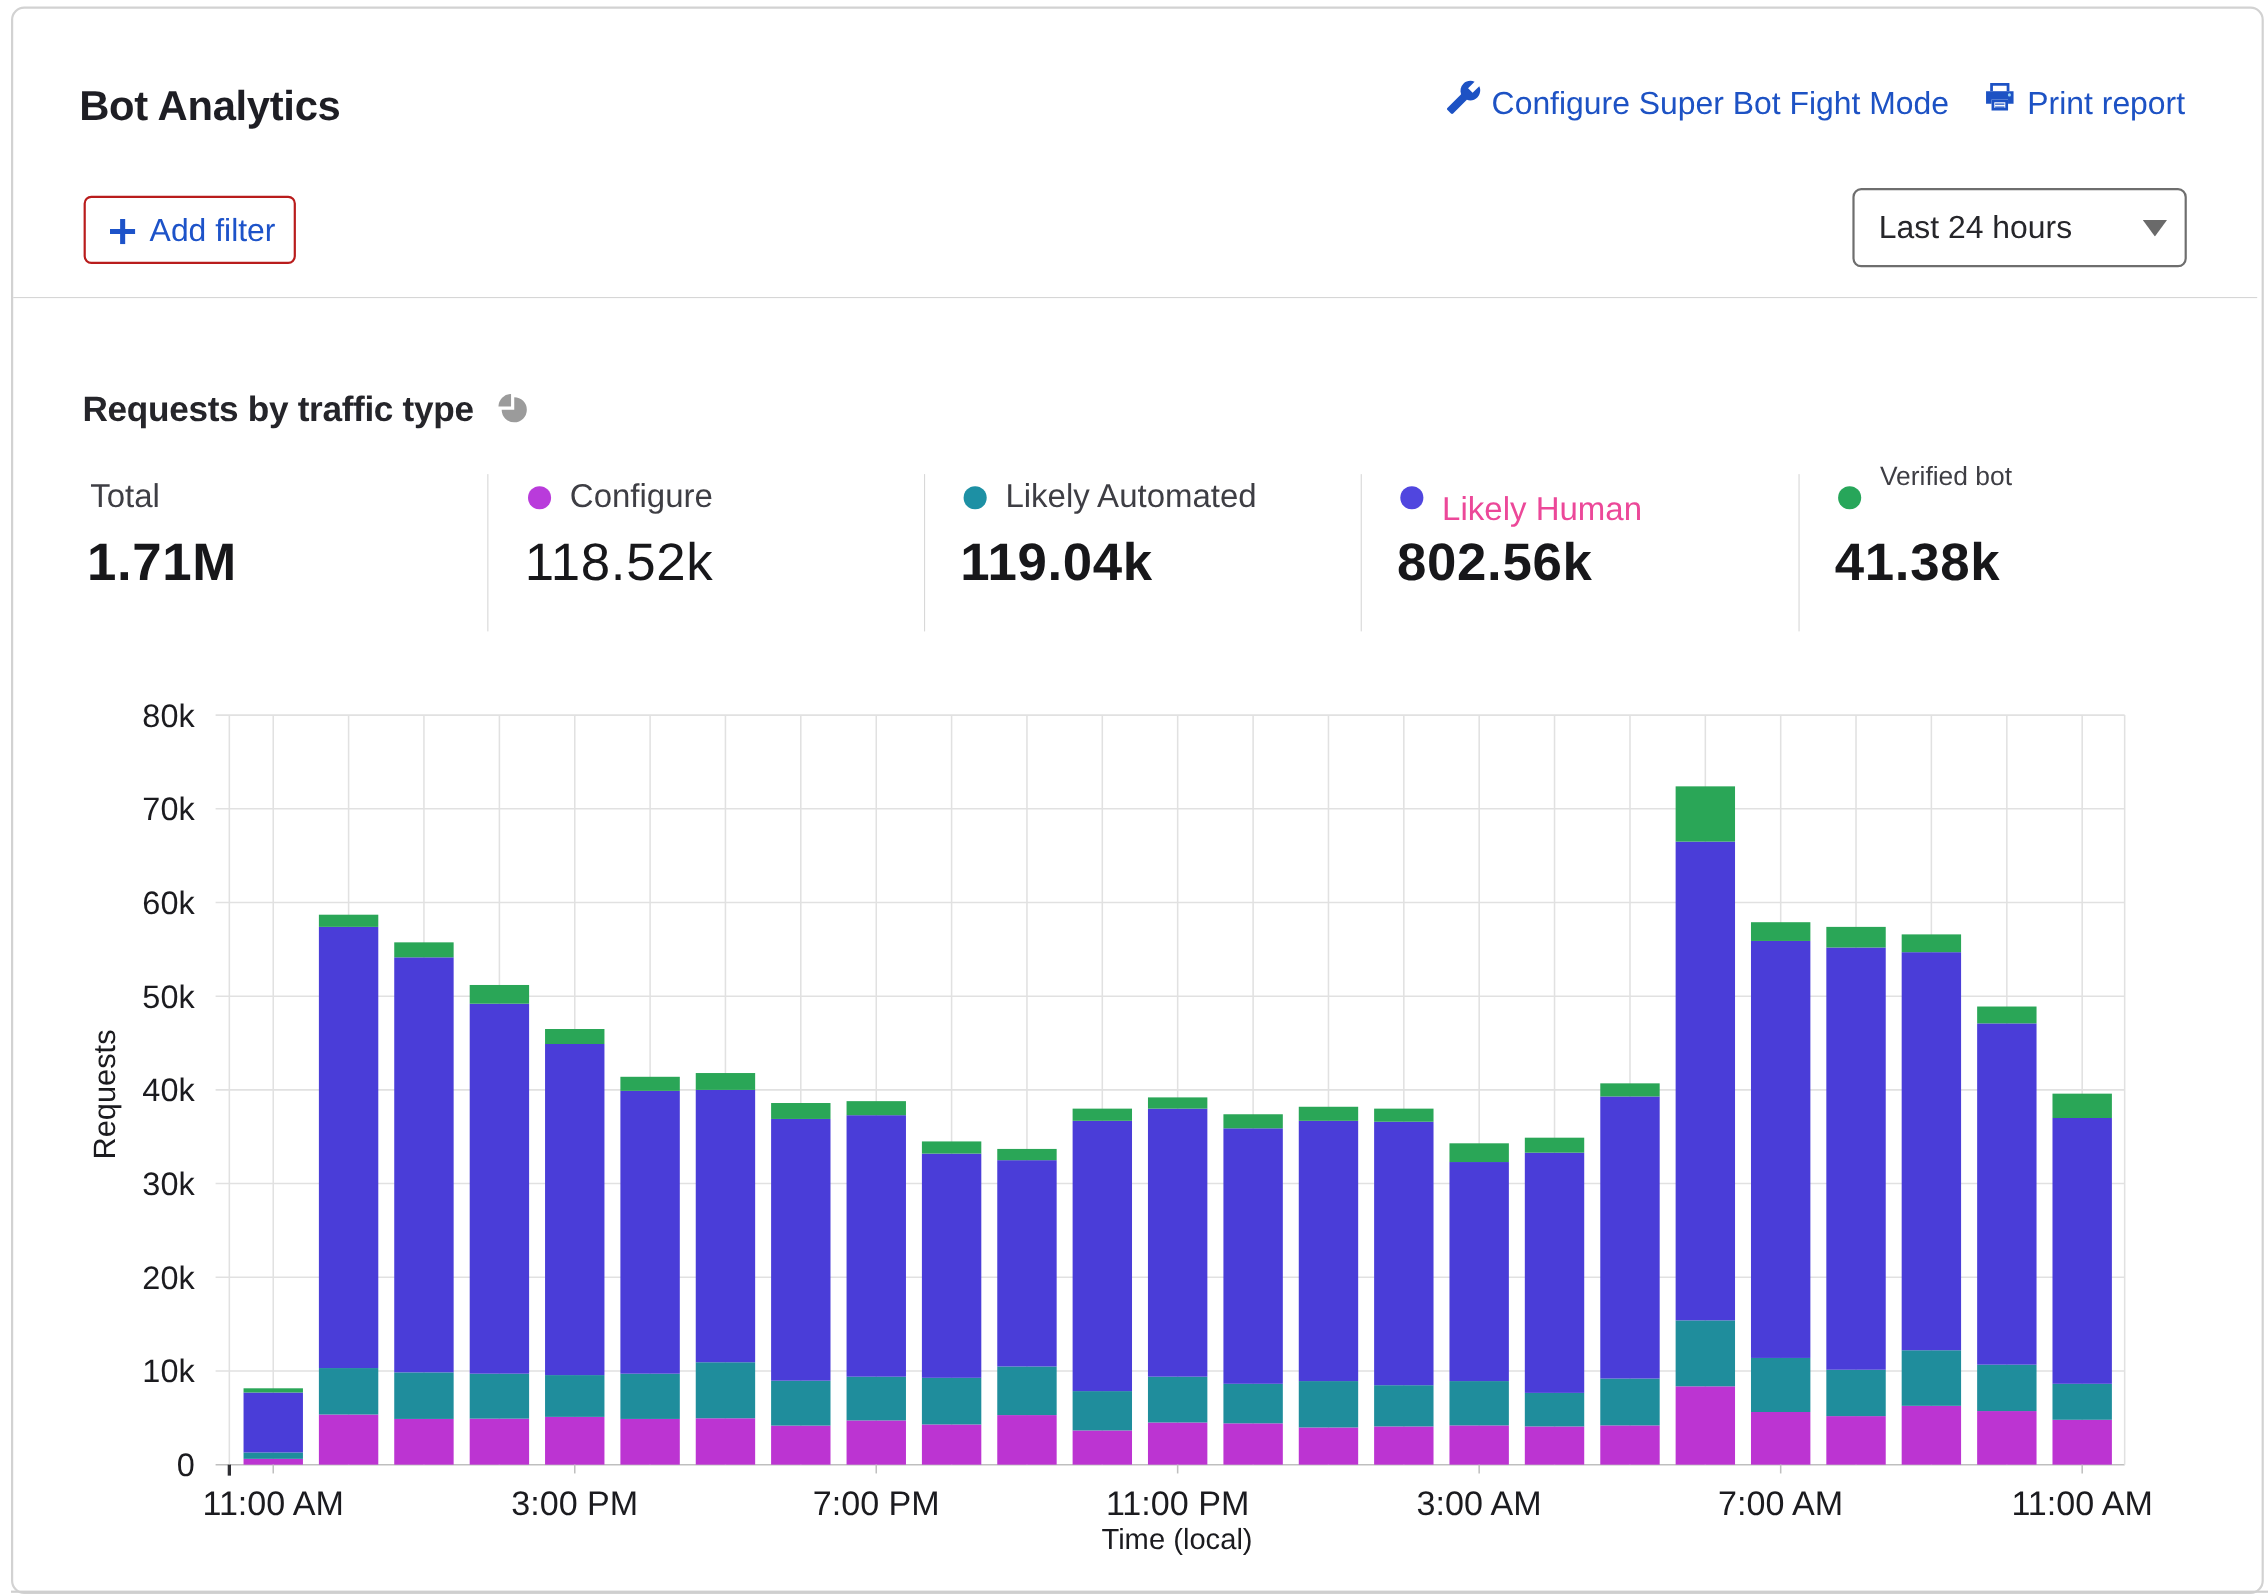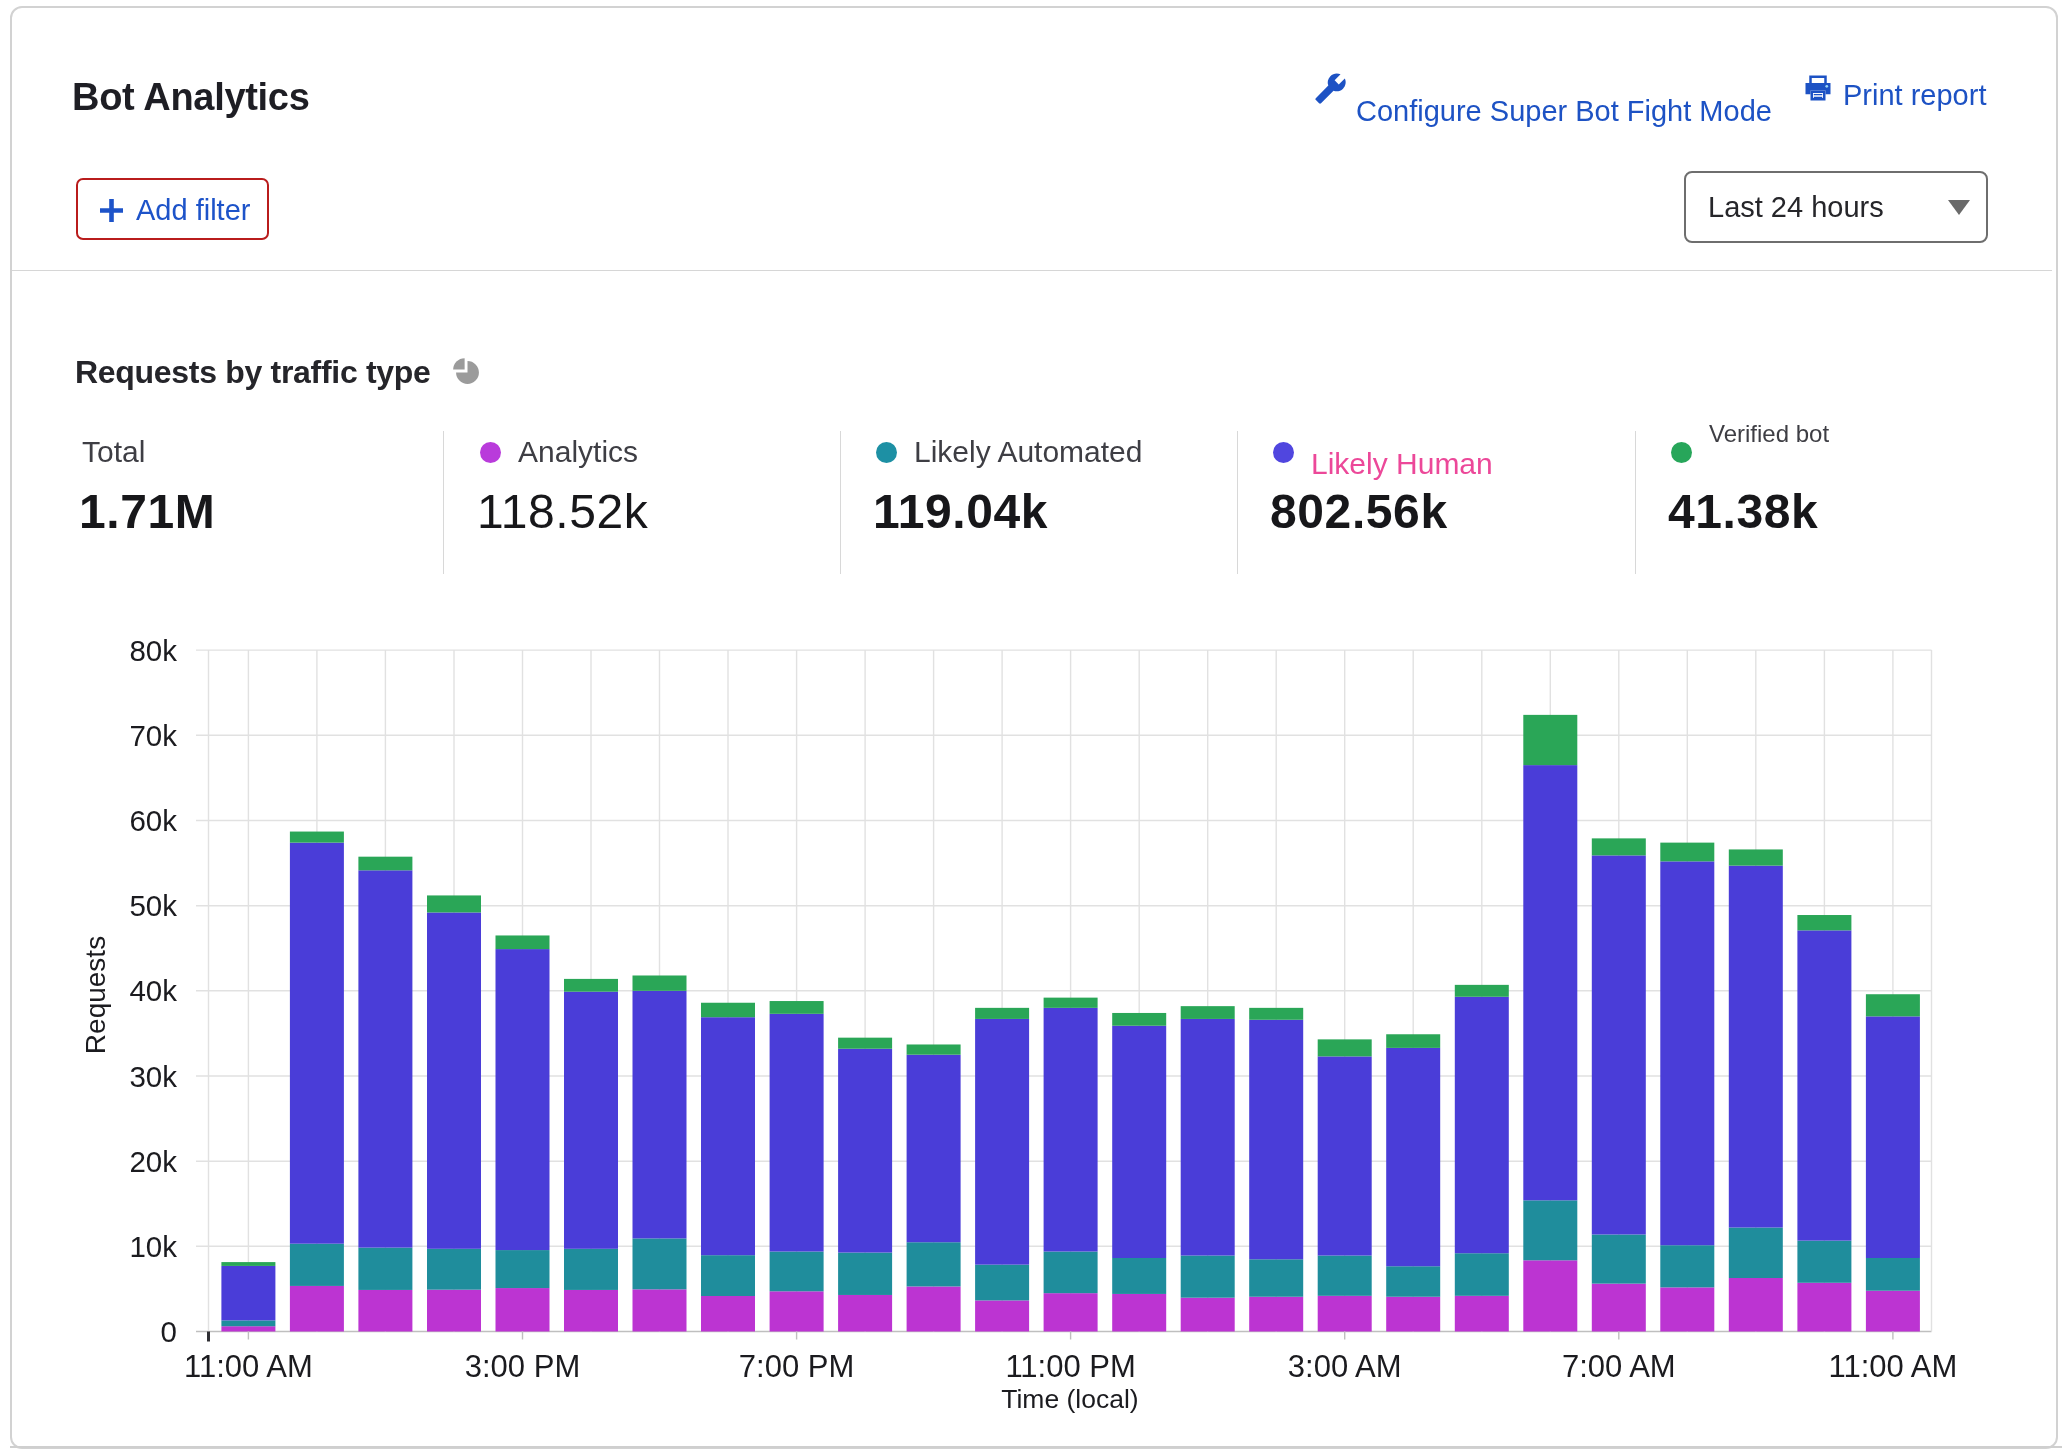--- a/index.html
+++ b/index.html
@@ -11,21 +11,21 @@
 
 <div class="abs" style="left:12px;top:270px;width:2040px;height:1px;background:#d6d6d6"></div>
 
 <div class="abs" style="left:72px;top:76px;font-size:38px;letter-spacing:-0.3px;font-weight:700;color:#1e1e24">Bot Analytics</div>
 
 <svg width="33" height="33" viewBox="0 0 24 24" style="position:absolute;left:1314px;top:72px">
     <g transform="scale(-1,1) translate(-24,0)">
       <path fill="#1d52c4" d="M22.7 19l-9.1-9.1c.9-2.3.4-5-1.5-6.9-2-2-5-2.4-7.4-1.3L9 6 6 9 1.6 4.7C.4 7.1.9 10.1 2.9 12.1c1.9 1.9 4.6 2.4 6.9 1.5l9.1 9.1c.4.4 1 .4 1.4 0l2.3-2.3c.5-.4.5-1.1.1-1.4z"></path>
     </g>
   </svg>
-<div class="abs" style="left:1356px;top:95px;font-size:29px;color:#1d52c4">Configure Super Bot Fight Mode</div>
+<div class="abs" style="left:1356px;top:79px;font-size:29px;color:#1d52c4">Configure Super Bot Fight Mode</div>
 <svg width="30" height="36" viewBox="0 0 24 24" style="position:absolute;left:1803px;top:70px">
 <path fill="#1d52c4" d="M5 2h14v6H5z"></path>
     <path fill="#fff" d="M7 4h10v4H7z"></path>
 <path fill="#1d52c4" d="M2 8h20v9h-4v-3H6v3H2z"></path>
 <circle cx="19" cy="10.6" r="1.1" fill="#9bd7f5"></circle>
 <path fill="#1d52c4" d="M6 14h12v8H6z"></path>
     <path fill="#fff" d="M8 16h8v4H8z"></path>
 <path fill="#1d52c4" d="M8.6 16.8h6.8v1H8.6zm0 2.2h6.8v1H8.6z"></path>
   </svg>
 <div class="abs" style="left:1843px;top:79px;font-size:29px;color:#1d52c4">Print report</div>
@@ -46,21 +46,21 @@
 
 <div class="abs" style="left:75px;top:354px;font-size:32px;letter-spacing:-0.3px;font-weight:700;color:#25252a">Requests by traffic type</div>
 <svg width="31" height="31" viewBox="0 0 32 32" style="position:absolute;left:452px;top:357px">
     <path fill="#9b9b9b" d="M16 16 L16 4.2 A11.8 11.8 0 1 1 4.2 16 Z"></path>
     <path fill="#9b9b9b" d="M13 13 L13 1.2 A11.8 11.8 0 0 0 1.2 13 Z"></path>
   </svg>
 
 <div style="position:absolute;left:82px;top:435px;font-size:30px;color:#3e3e44;white-space:nowrap">Total</div>
 <div style="position:absolute;left:79px;top:484px;font-size:48px;letter-spacing:0.6px;font-weight:700;color:#17171a;white-space:nowrap">1.71M</div>
 <div style="position:absolute;left:480px;top:442px;width:21px;height:21px;border-radius:50%;background:#b93bdb"></div>
-<div style="position:absolute;left:518px;top:435px;font-size:30px;color:#3e3e44;white-space:nowrap">Analytics</div>
+<div style="position:absolute;left:518px;top:435px;font-size:30px;color:#3e3e44;white-space:nowrap">Configure</div>
 <div style="position:absolute;left:477px;top:484px;font-size:48px;letter-spacing:0.6px;font-weight:400;color:#17171a;white-space:nowrap">118.52k</div>
 <div style="position:absolute;left:876px;top:442px;width:21px;height:21px;border-radius:50%;background:#1d90a4"></div>
 <div style="position:absolute;left:914px;top:435px;font-size:30px;color:#3e3e44;white-space:nowrap">Likely Automated</div>
 <div style="position:absolute;left:873px;top:484px;font-size:48px;letter-spacing:0.6px;font-weight:700;color:#17171a;white-space:nowrap">119.04k</div>
 <div style="position:absolute;left:1273px;top:442px;width:21px;height:21px;border-radius:50%;background:#5046df"></div>
 <div style="position:absolute;left:1311px;top:447px;font-size:30px;color:#ec4899;white-space:nowrap">Likely Human</div>
 <div style="position:absolute;left:1270px;top:484px;font-size:48px;letter-spacing:0.6px;font-weight:700;color:#17171a;white-space:nowrap">802.56k</div>
 <div style="position:absolute;left:1671px;top:442px;width:21px;height:21px;border-radius:50%;background:#27a65a"></div>
 <div style="position:absolute;left:1709px;top:420px;font-size:24px;color:#3e3e44;white-space:nowrap">Verified bot</div>
 <div style="position:absolute;left:1668px;top:484px;font-size:48px;letter-spacing:0.6px;font-weight:700;color:#17171a;white-space:nowrap">41.38k</div>

